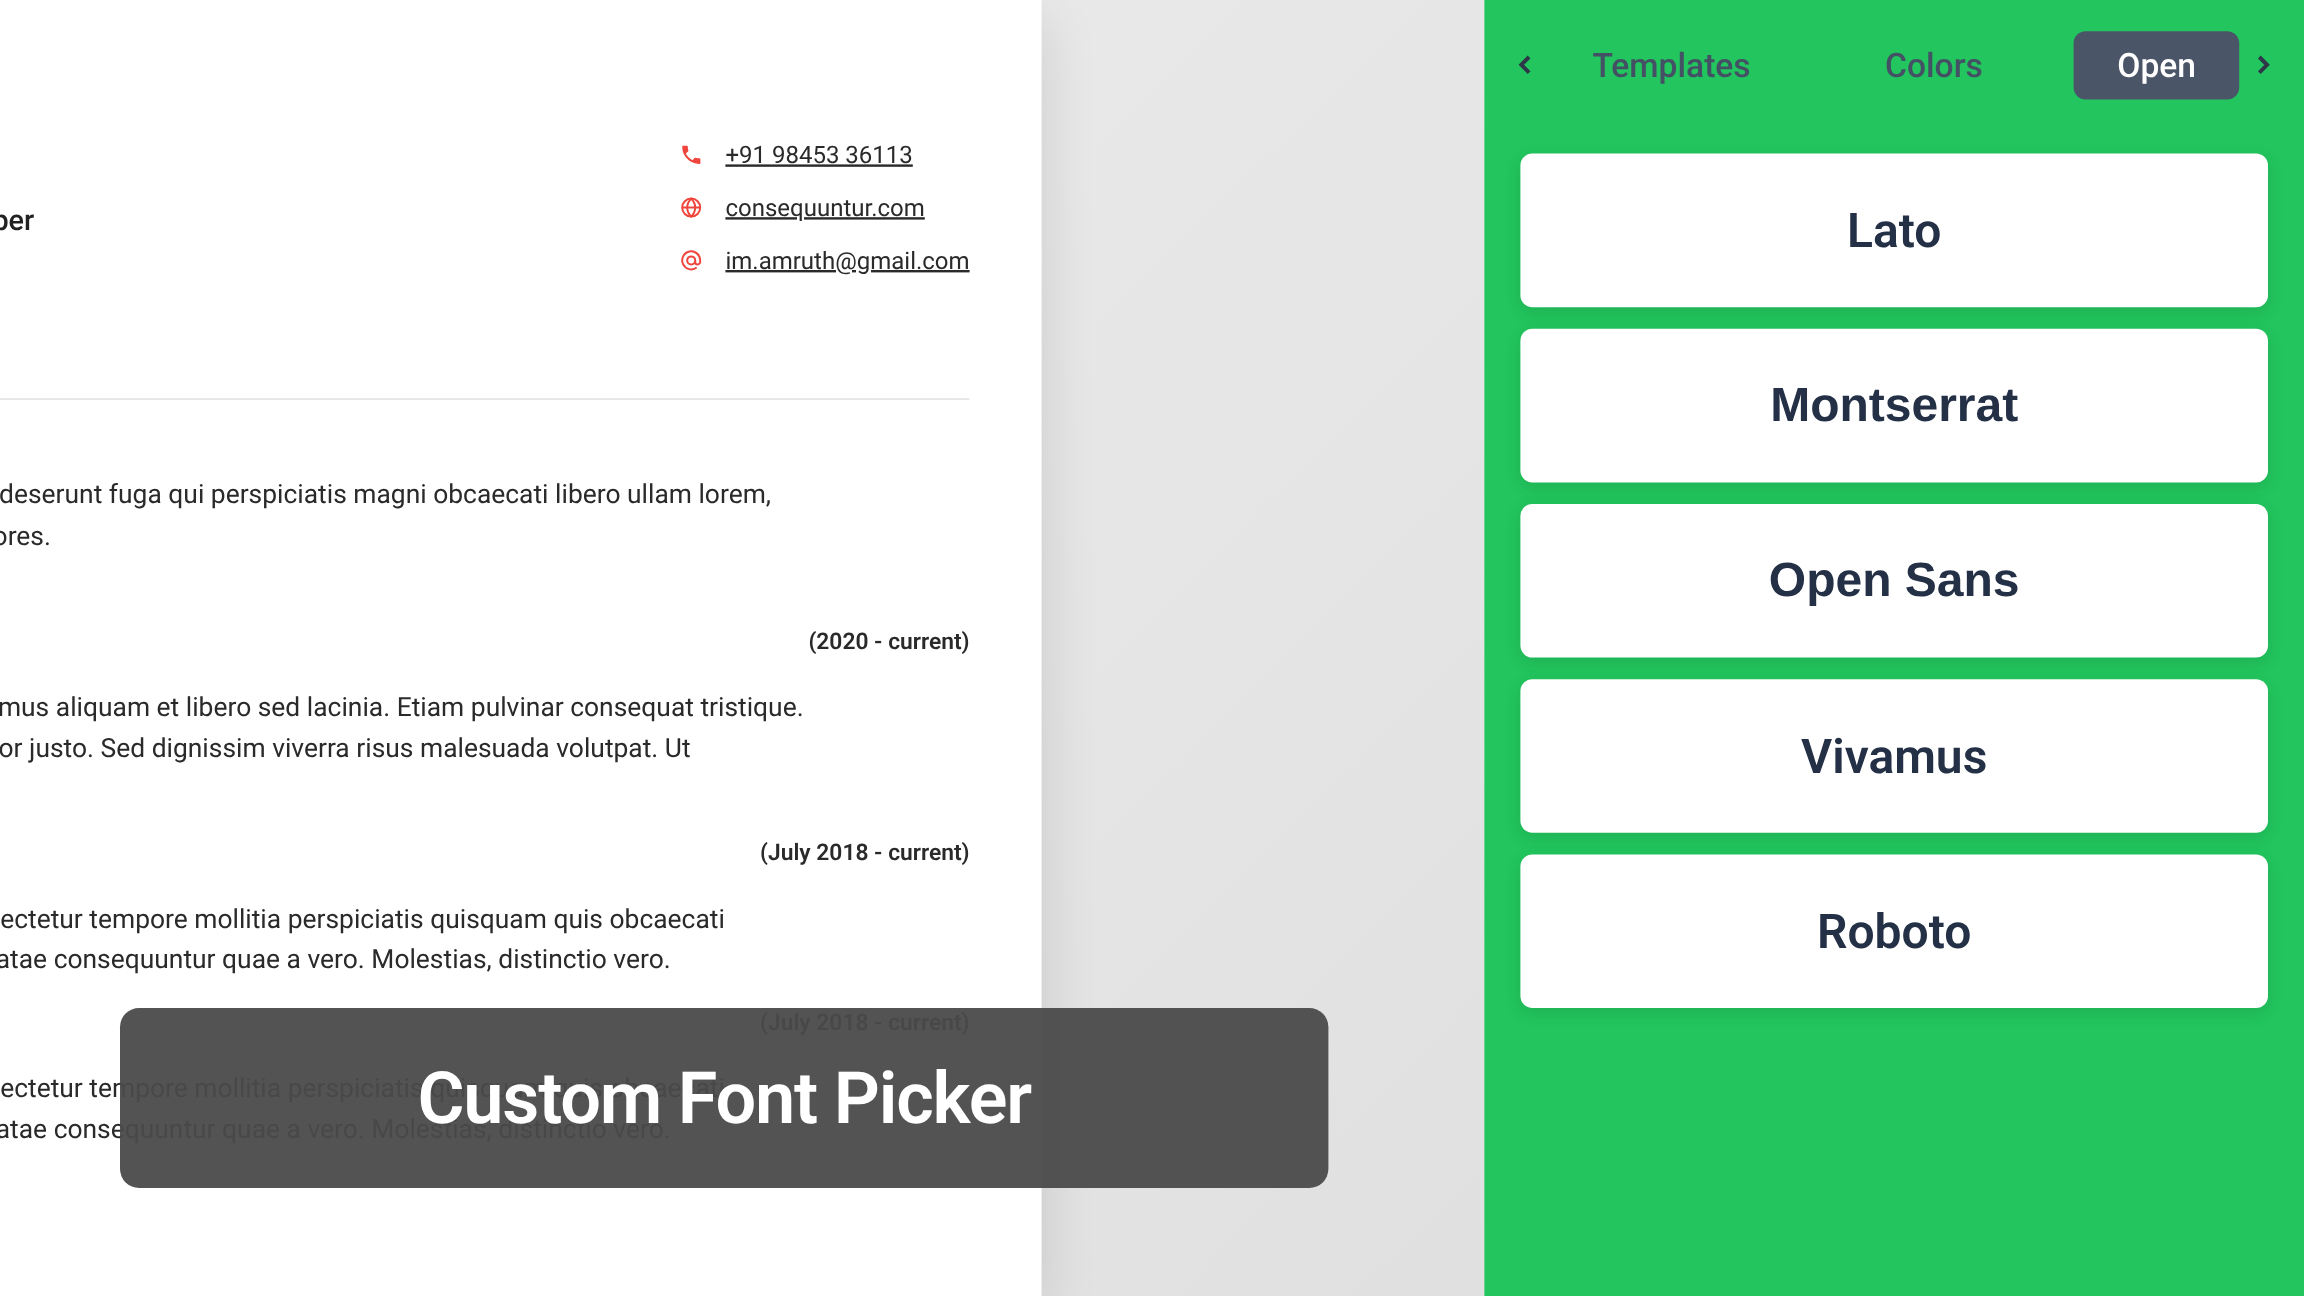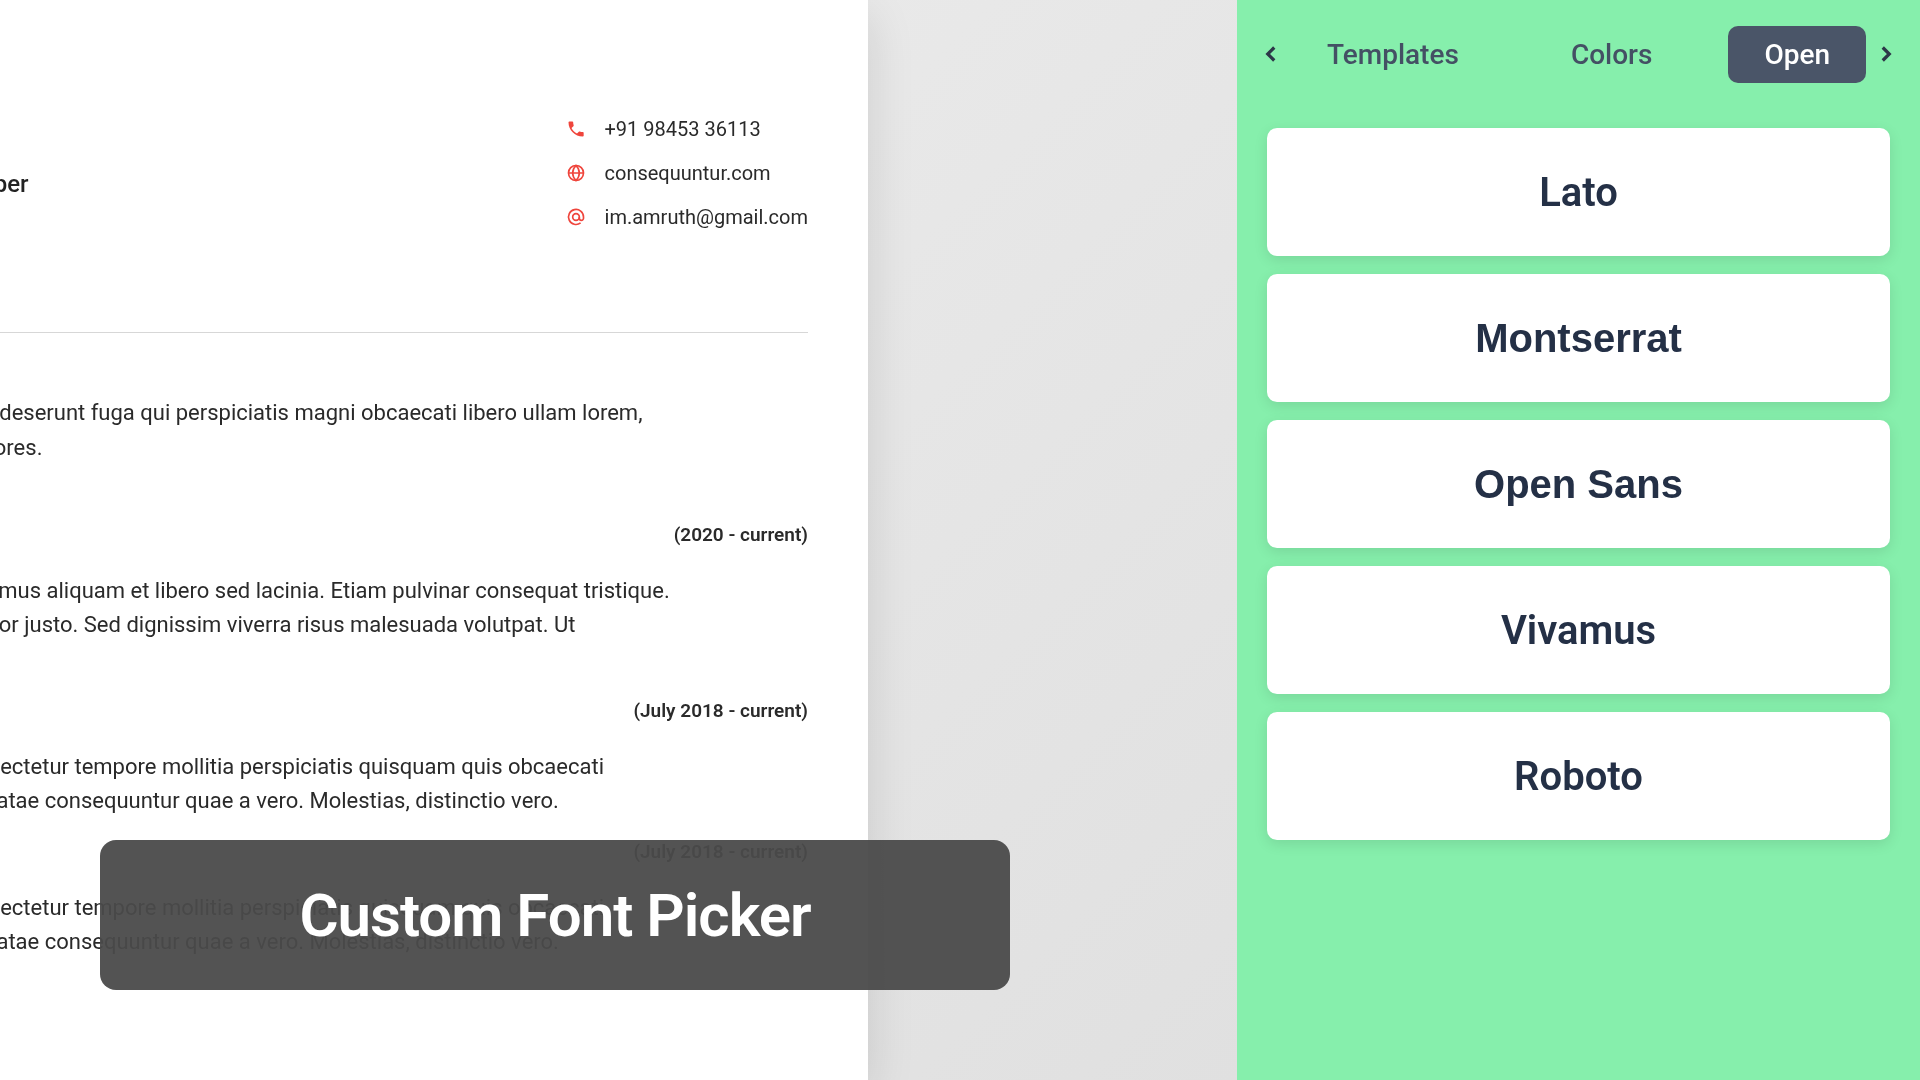--- a/index.html
+++ b/index.html
@@ -41,21 +41,21 @@
     line-height: 1.6;
     color: #2a2a2a;
   }
   .contact-col {
     padding-top: 22px;
     display: flex;
     flex-direction: column;
     gap: 20px;
     font-size: 20px;
   }
-  .contact-row { display: flex; align-items: center; gap: 18px; color: #2a2a2a; }
+  .contact-row { display: flex; align-items: center; gap: 18px; color: #2a2a2a; text-decoration: underline; }
   .icon-red { width: 22px; height: 22px; color: #ef453c; display: inline-flex; align-items: center; justify-content: center; }
 
   .hr {
     margin-top: 42px;
     border: none;
     border-top: 1.5px solid #d7d7d7;
   }
 
   .obj {
     margin-top: 62px;
@@ -78,21 +78,21 @@
   }
   .entry-tight .body-text { margin-top: 28px; }
 
   
   .sidebar {
     position: absolute;
     top: 0;
     right: 0;
     bottom: 0;
     width: 683px;
-    background: #86efac;
+    background: #22c55e;
     display: flex;
     flex-direction: column;
   }
   .tabs {
     height: 108px;
     display: flex;
     align-items: center;
     gap: 0;
     padding: 0 14px;
   }
@@ -142,21 +142,21 @@
   .font-card.sans   { font-family: -apple-system, "Segoe UI", Roboto, Arial, sans-serif; }
   .font-card.mont   { font-family: "Trebuchet MS", "Segoe UI", sans-serif; }
   .font-card.open   { font-family: "Segoe UI", Arial, sans-serif; }
   .font-card.robo   { font-family: Roboto, Arial, sans-serif; }
 
   
   .tooltip {
     position: absolute;
     left: 100px;
     top: 840px;
-    width: 910px;
+    width: 1007px;
     height: 150px;
     background: rgba(74,74,74,0.95);
     color: #ffffff;
     border-radius: 16px;
     display: flex;
     align-items: center;
     justify-content: center;
     font-size: 60px;
     font-weight: 600;
     letter-spacing: -1px;

